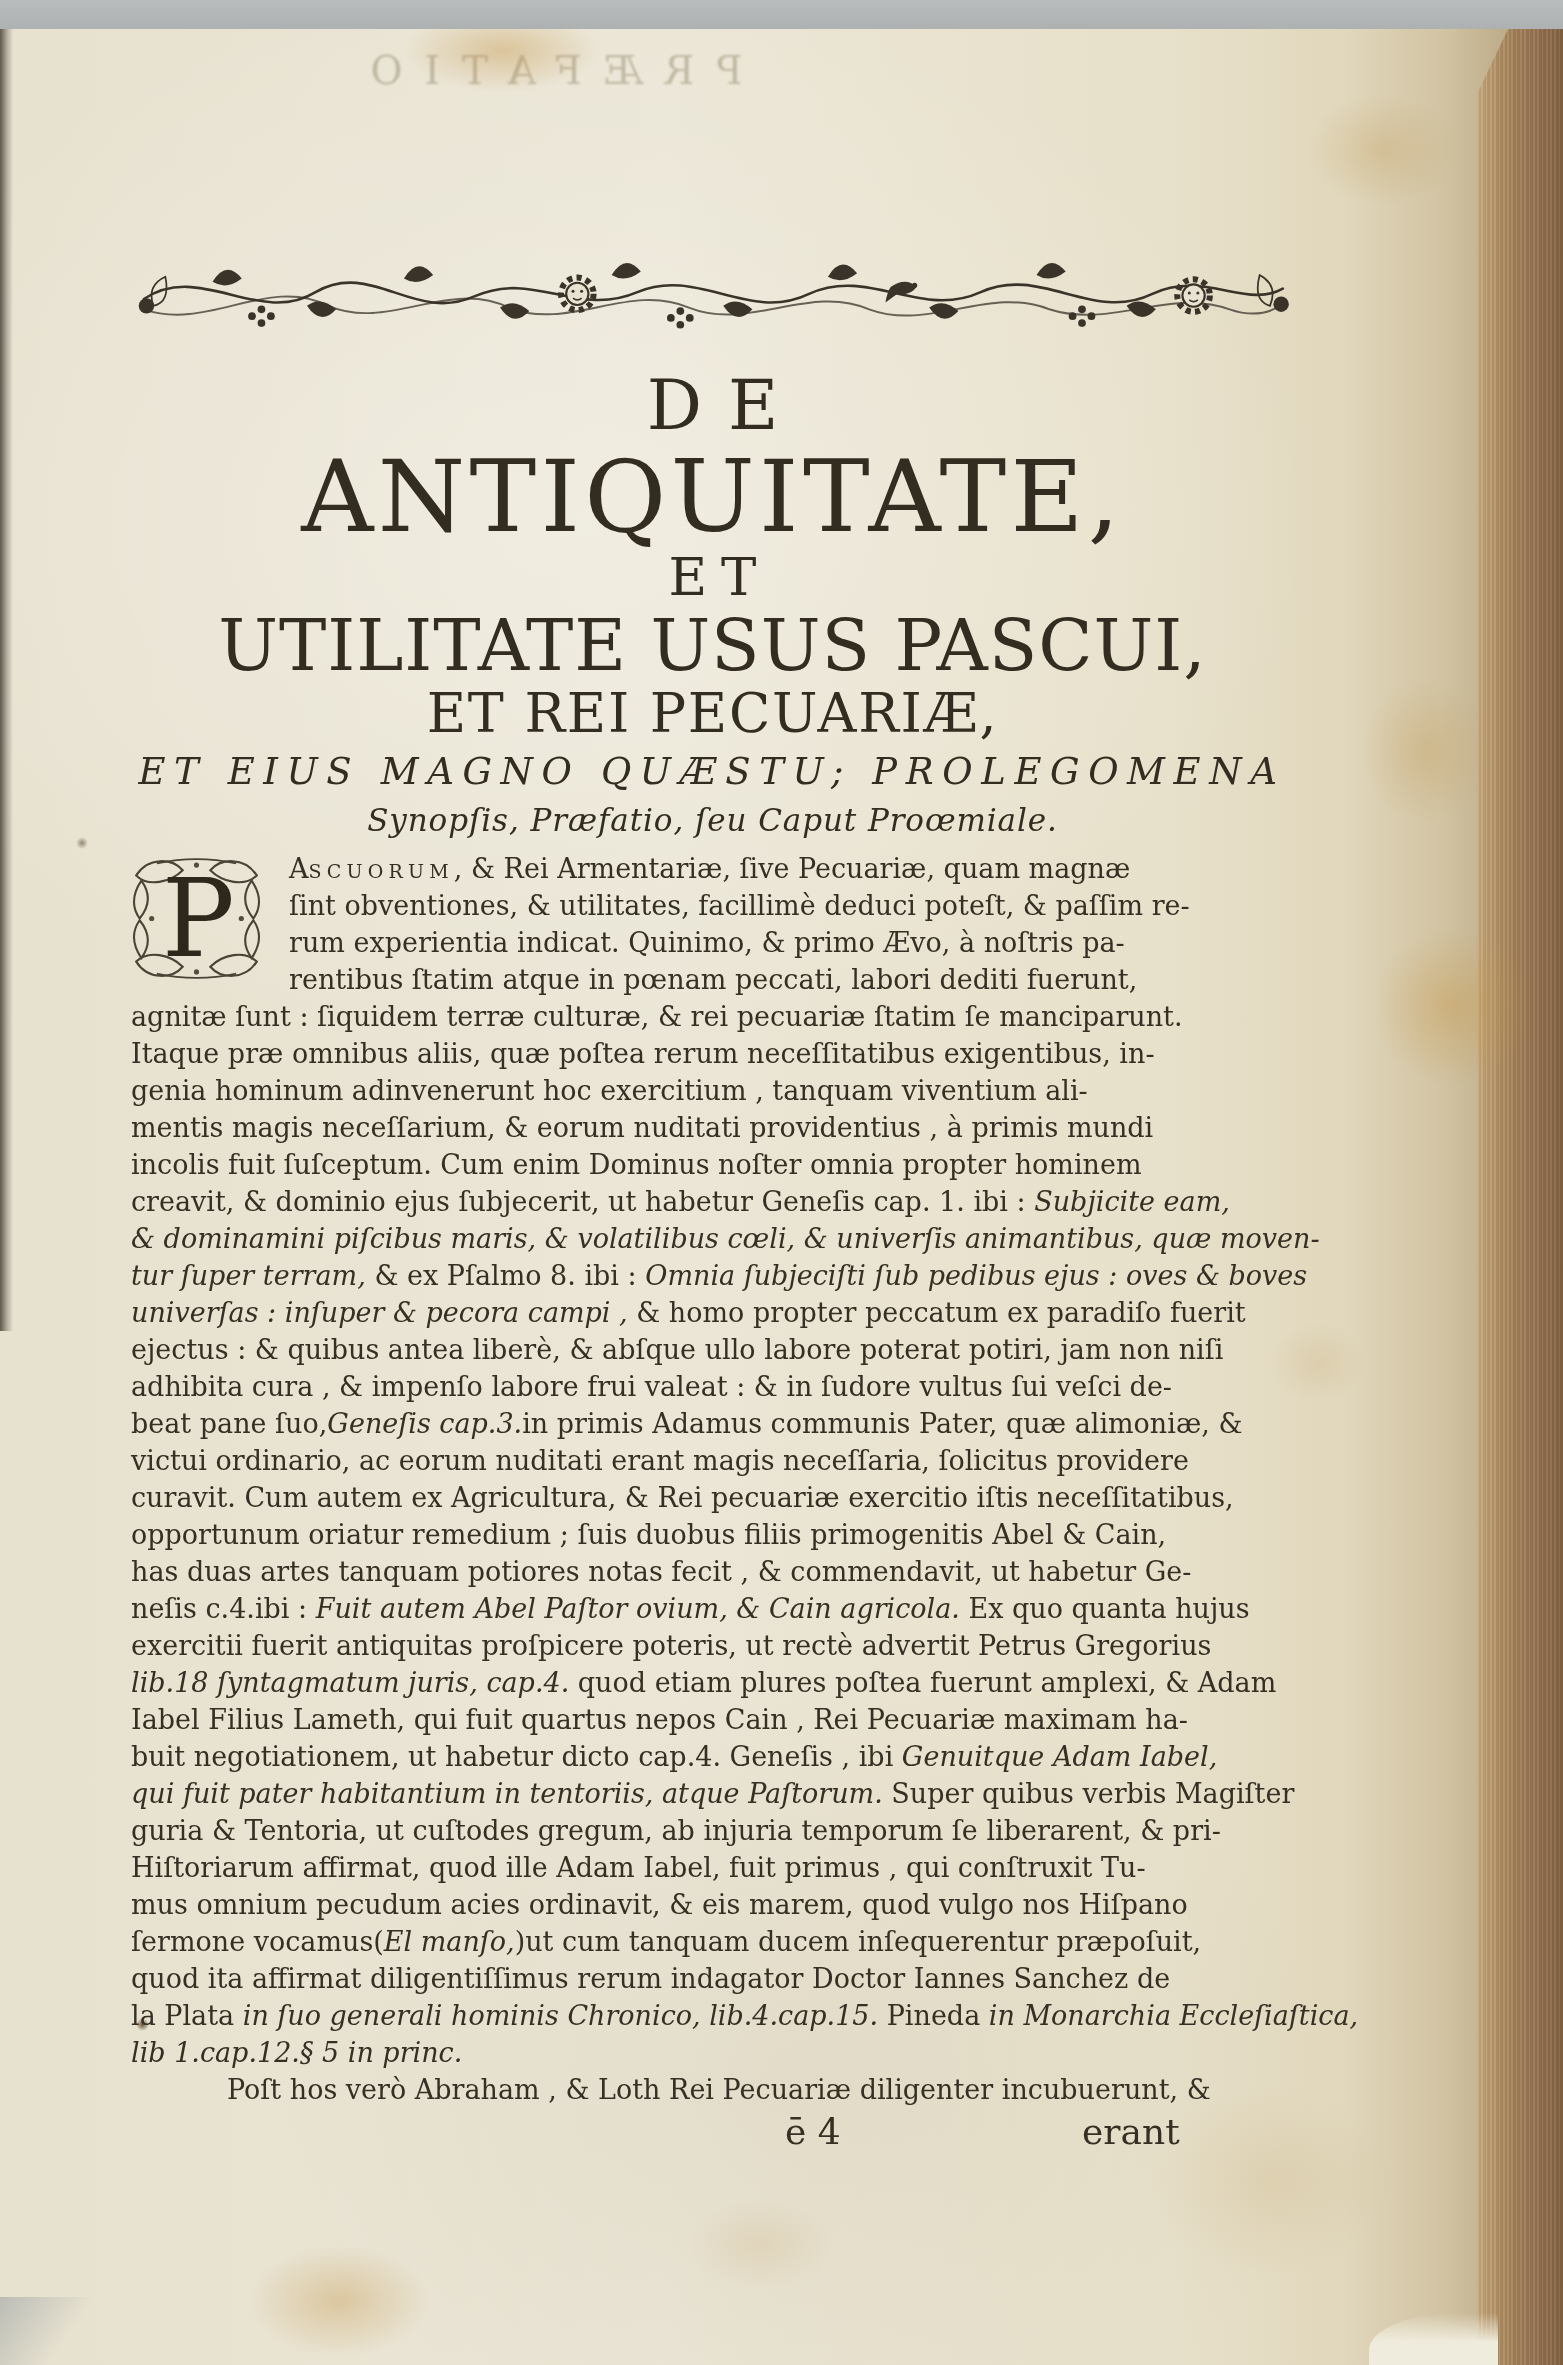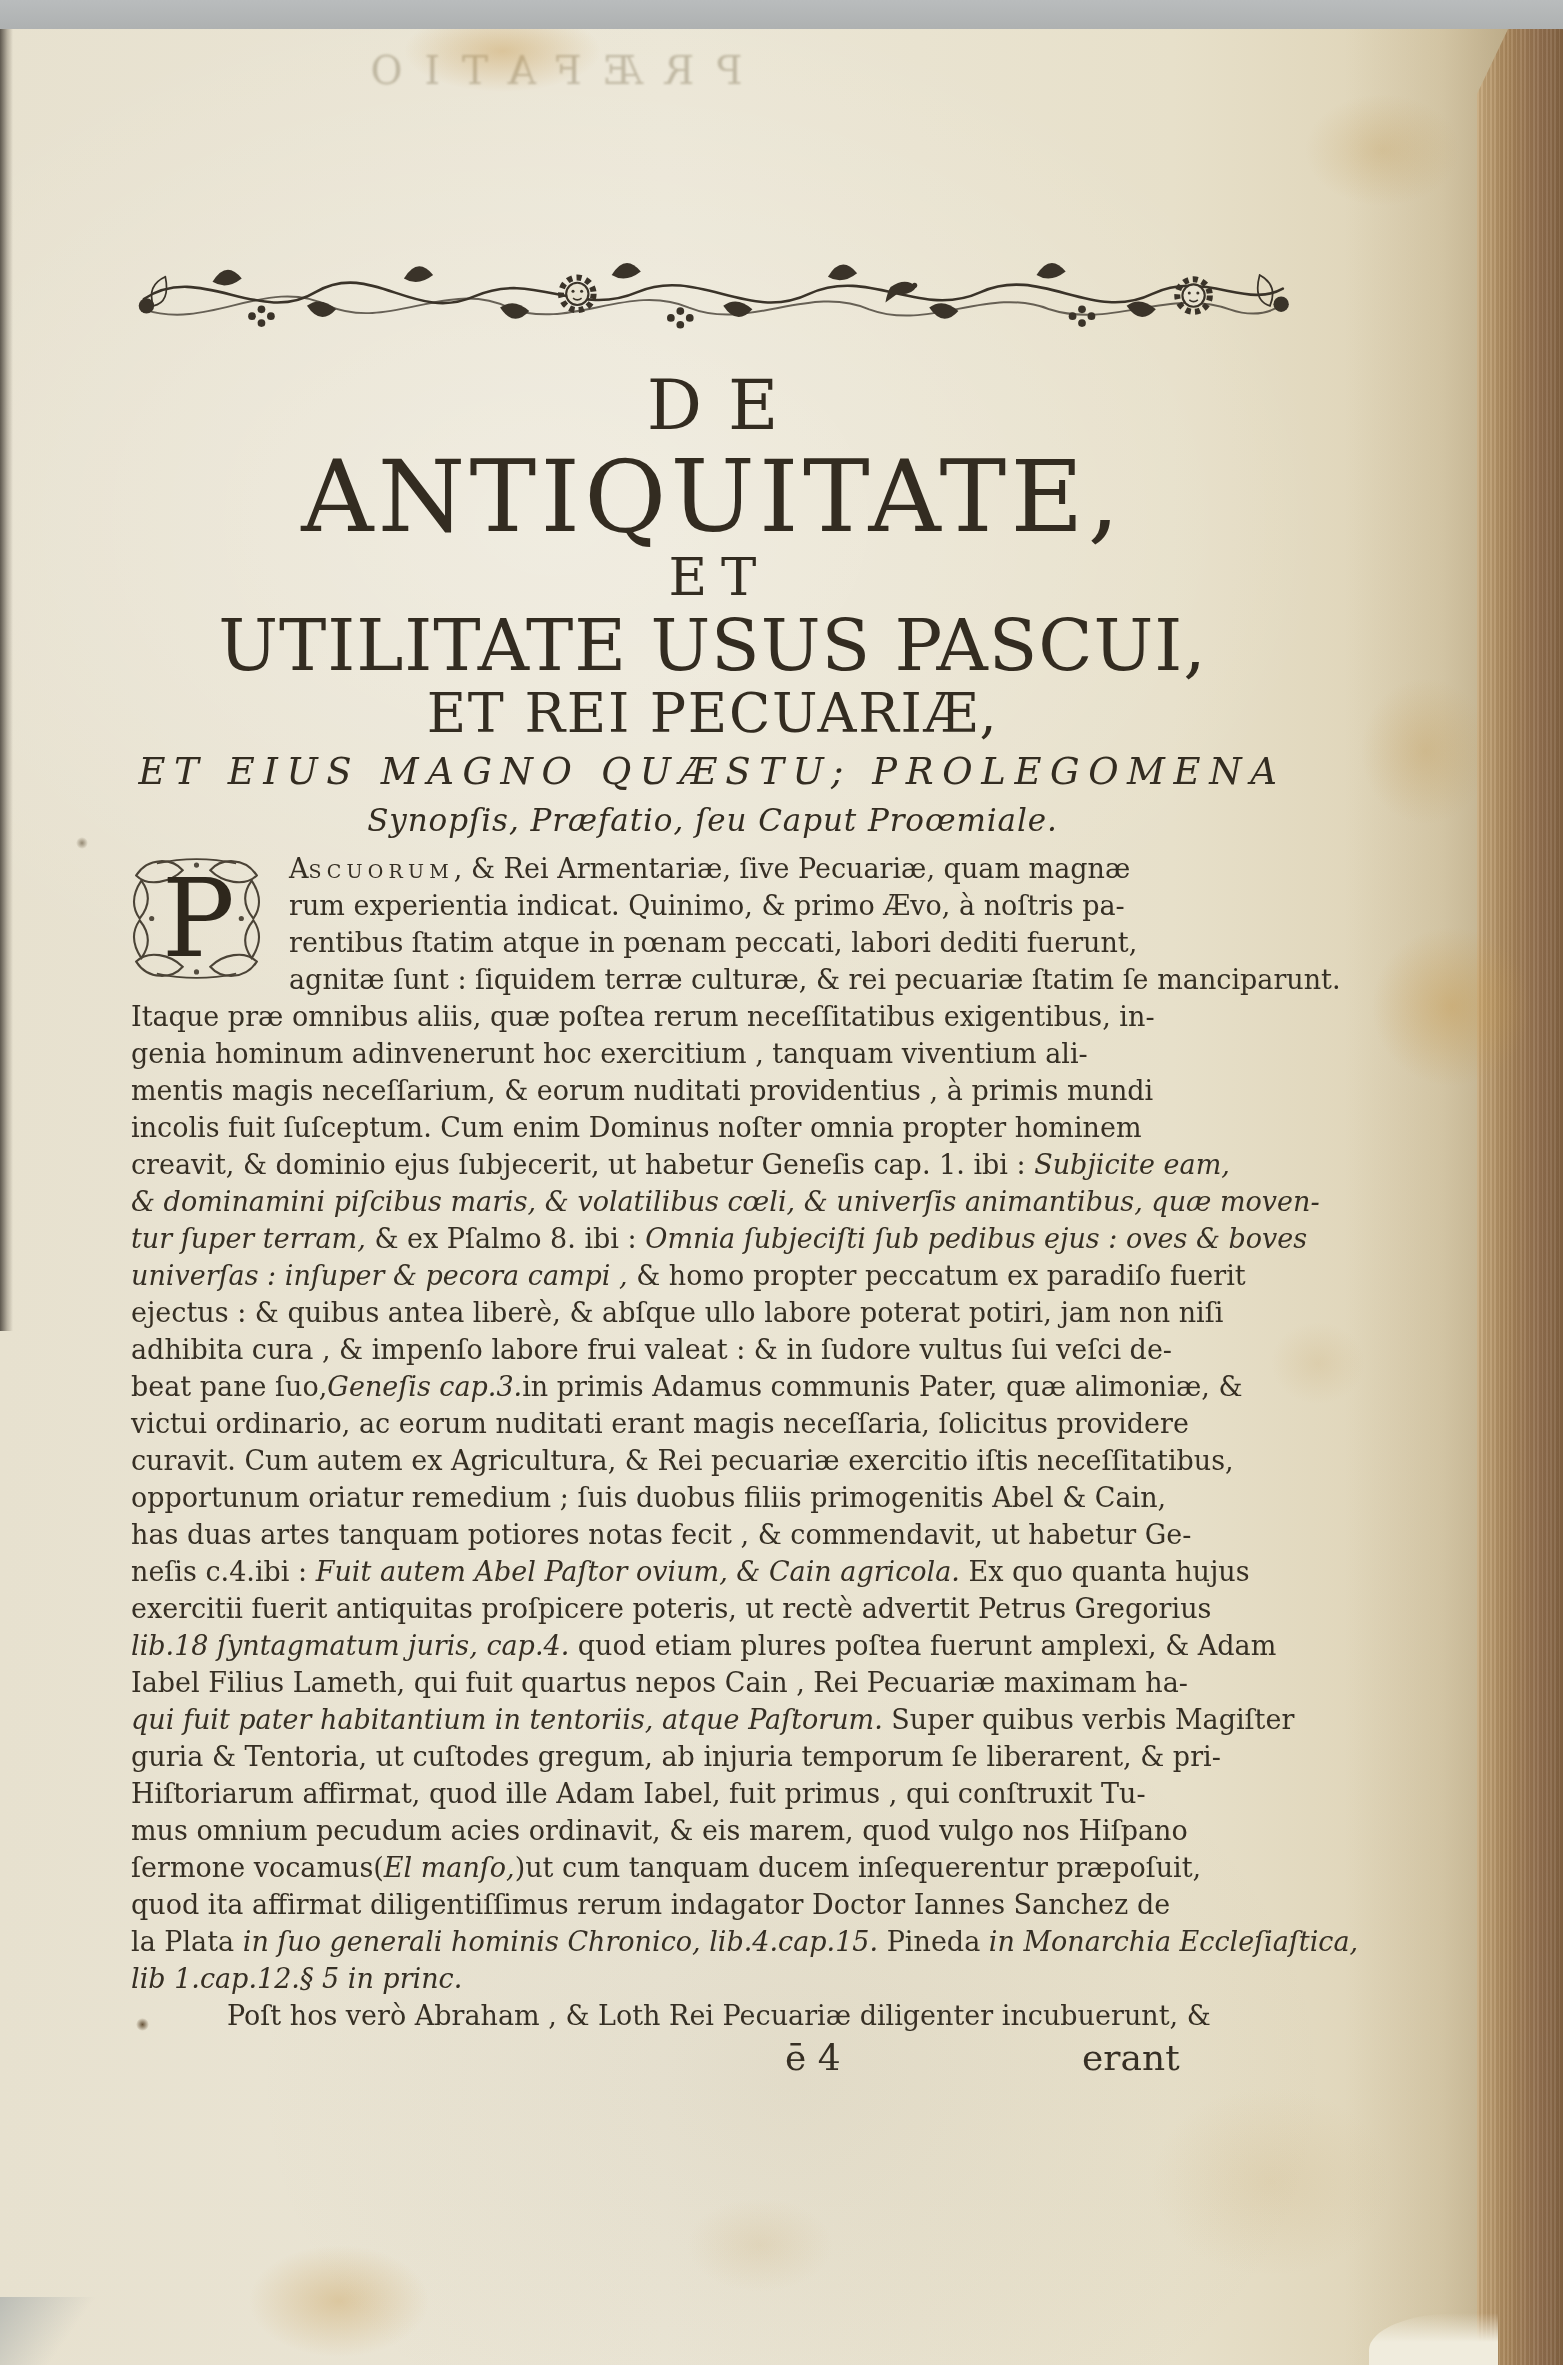--- a/index.html
+++ b/index.html
@@ -197,20 +197,21 @@
           <circle cx="24" cy="76" r="3"></circle>
             <circle cx="128" cy="76" r="3"></circle>
           <circle cx="76" cy="14" r="3"></circle>
             <circle cx="76" cy="138" r="3"></circle>
         </g>
         <text x="78" y="120" font-size="126" text-anchor="middle" fill="#2e271c" font-family="DejaVu Serif, Liberation Serif, serif">P</text>
       </svg>
       <div class="paragraphs">
           <div class="para">
             <div class="line"><span class="seg-r">A</span><span class="seg-sc">scuorum</span><span class="seg-r">, &amp; Rei Armentariæ, ſive Pecuariæ, quam magnæ</span></div>
+            <div class="line"><span class="seg-r">ſint obventiones, &amp; utilitates, facillimè deduci poteſt, &amp; paſſim re-</span></div>
             <div class="line"><span class="seg-r">rum experientia indicat. Quinimo, &amp; primo Ævo, à noſtris pa-</span></div>
             <div class="line"><span class="seg-r">rentibus ſtatim atque in pœnam peccati, labori dediti fuerunt,</span></div>
             <div class="line"><span class="seg-r">agnitæ ſunt : ſiquidem terræ culturæ, &amp; rei pecuariæ ſtatim ſe manciparunt.</span></div>
             <div class="line"><span class="seg-r">Itaque præ omnibus aliis, quæ poſtea rerum neceſſitatibus exigentibus, in-</span></div>
             <div class="line"><span class="seg-r">genia hominum adinvenerunt hoc exercitium , tanquam viventium ali-</span></div>
             <div class="line"><span class="seg-r">mentis magis neceſſarium, &amp; eorum nuditati providentius , à primis mundi</span></div>
             <div class="line"><span class="seg-r">incolis fuit ſuſceptum. Cum enim Dominus noſter omnia propter hominem</span></div>
             <div class="line"><span class="seg-r">creavit, &amp; dominio ejus ſubjecerit, ut habetur Geneſis cap. 1. ibi : </span><span class="seg-i">Subjicite eam,</span></div>
             <div class="line"><span class="seg-i">&amp; dominamini piſcibus maris, &amp; volatilibus cœli, &amp; univerſis animantibus, quæ moven-</span></div>
             <div class="line"><span class="seg-i">tur ſuper terram, </span><span class="seg-r">&amp; ex Pſalmo 8. ibi : </span><span class="seg-i">Omnia ſubjeciſti ſub pedibus ejus : oves &amp; boves</span></div>
@@ -219,20 +220,21 @@
             <div class="line"><span class="seg-r">adhibita cura , &amp; impenſo labore frui valeat : &amp; in ſudore vultus ſui veſci de-</span></div>
             <div class="line"><span class="seg-r">beat pane ſuo,</span><span class="seg-i">Geneſis cap.3.</span><span class="seg-r">in primis Adamus communis Pater, quæ alimoniæ, &amp;</span></div>
             <div class="line"><span class="seg-r">victui ordinario, ac eorum nuditati erant magis neceſſaria, ſolicitus providere</span></div>
             <div class="line"><span class="seg-r">curavit. Cum autem ex Agricultura, &amp; Rei pecuariæ exercitio iſtis neceſſitatibus,</span></div>
             <div class="line"><span class="seg-r">opportunum oriatur remedium ; ſuis duobus filiis primogenitis Abel &amp; Cain,</span></div>
             <div class="line"><span class="seg-r">has duas artes tanquam potiores notas fecit , &amp; commendavit, ut habetur Ge-</span></div>
             <div class="line"><span class="seg-r">neſis c.4.ibi : </span><span class="seg-i">Fuit autem Abel Paſtor ovium, &amp; Cain agricola.</span><span class="seg-r"> Ex quo quanta hujus</span></div>
             <div class="line"><span class="seg-r">exercitii fuerit antiquitas proſpicere poteris, ut rectè advertit Petrus Gregorius</span></div>
             <div class="line"><span class="seg-i">lib.18 ſyntagmatum juris, cap.4.</span><span class="seg-r"> quod etiam plures poſtea fuerunt amplexi, &amp; Adam</span></div>
             <div class="line"><span class="seg-r">Iabel Filius Lameth, qui fuit quartus nepos Cain , Rei Pecuariæ maximam ha-</span></div>
+            <div class="line"><span class="seg-r">buit negotiationem, ut habetur dicto cap.4. Geneſis , ibi </span><span class="seg-i">Genuitque Adam Iabel,</span></div>
             <div class="line"><span class="seg-i">qui fuit pater habitantium in tentoriis, atque Paſtorum.</span><span class="seg-r"> Super quibus verbis Magiſter</span></div>
             <div class="line"><span class="seg-r">guria &amp; Tentoria, ut cuſtodes gregum, ab injuria temporum ſe liberarent, &amp; pri-</span></div>
             <div class="line"><span class="seg-r">Hiſtoriarum affirmat, quod ille Adam Iabel, fuit primus , qui conſtruxit Tu-</span></div>
             <div class="line"><span class="seg-r">mus omnium pecudum acies ordinavit, &amp; eis marem, quod vulgo nos Hiſpano</span></div>
             <div class="line"><span class="seg-r">ſermone vocamus(</span><span class="seg-i">El manſo,</span><span class="seg-r">)ut cum tanquam ducem inſequerentur præpoſuit,</span></div>
             <div class="line"><span class="seg-r">quod ita affirmat diligentiſſimus rerum indagator Doctor Iannes Sanchez de</span></div>
             <div class="line"><span class="seg-r">la Plata </span><span class="seg-i">in ſuo generali hominis Chronico, lib.4.cap.15.</span><span class="seg-r"> Pineda </span><span class="seg-i">in Monarchia Eccleſiaſtica,</span></div>
             <div class="line"><span class="seg-i">lib 1.cap.12.§ 5 in princ.</span></div>
           </div>
           <div class="para">

